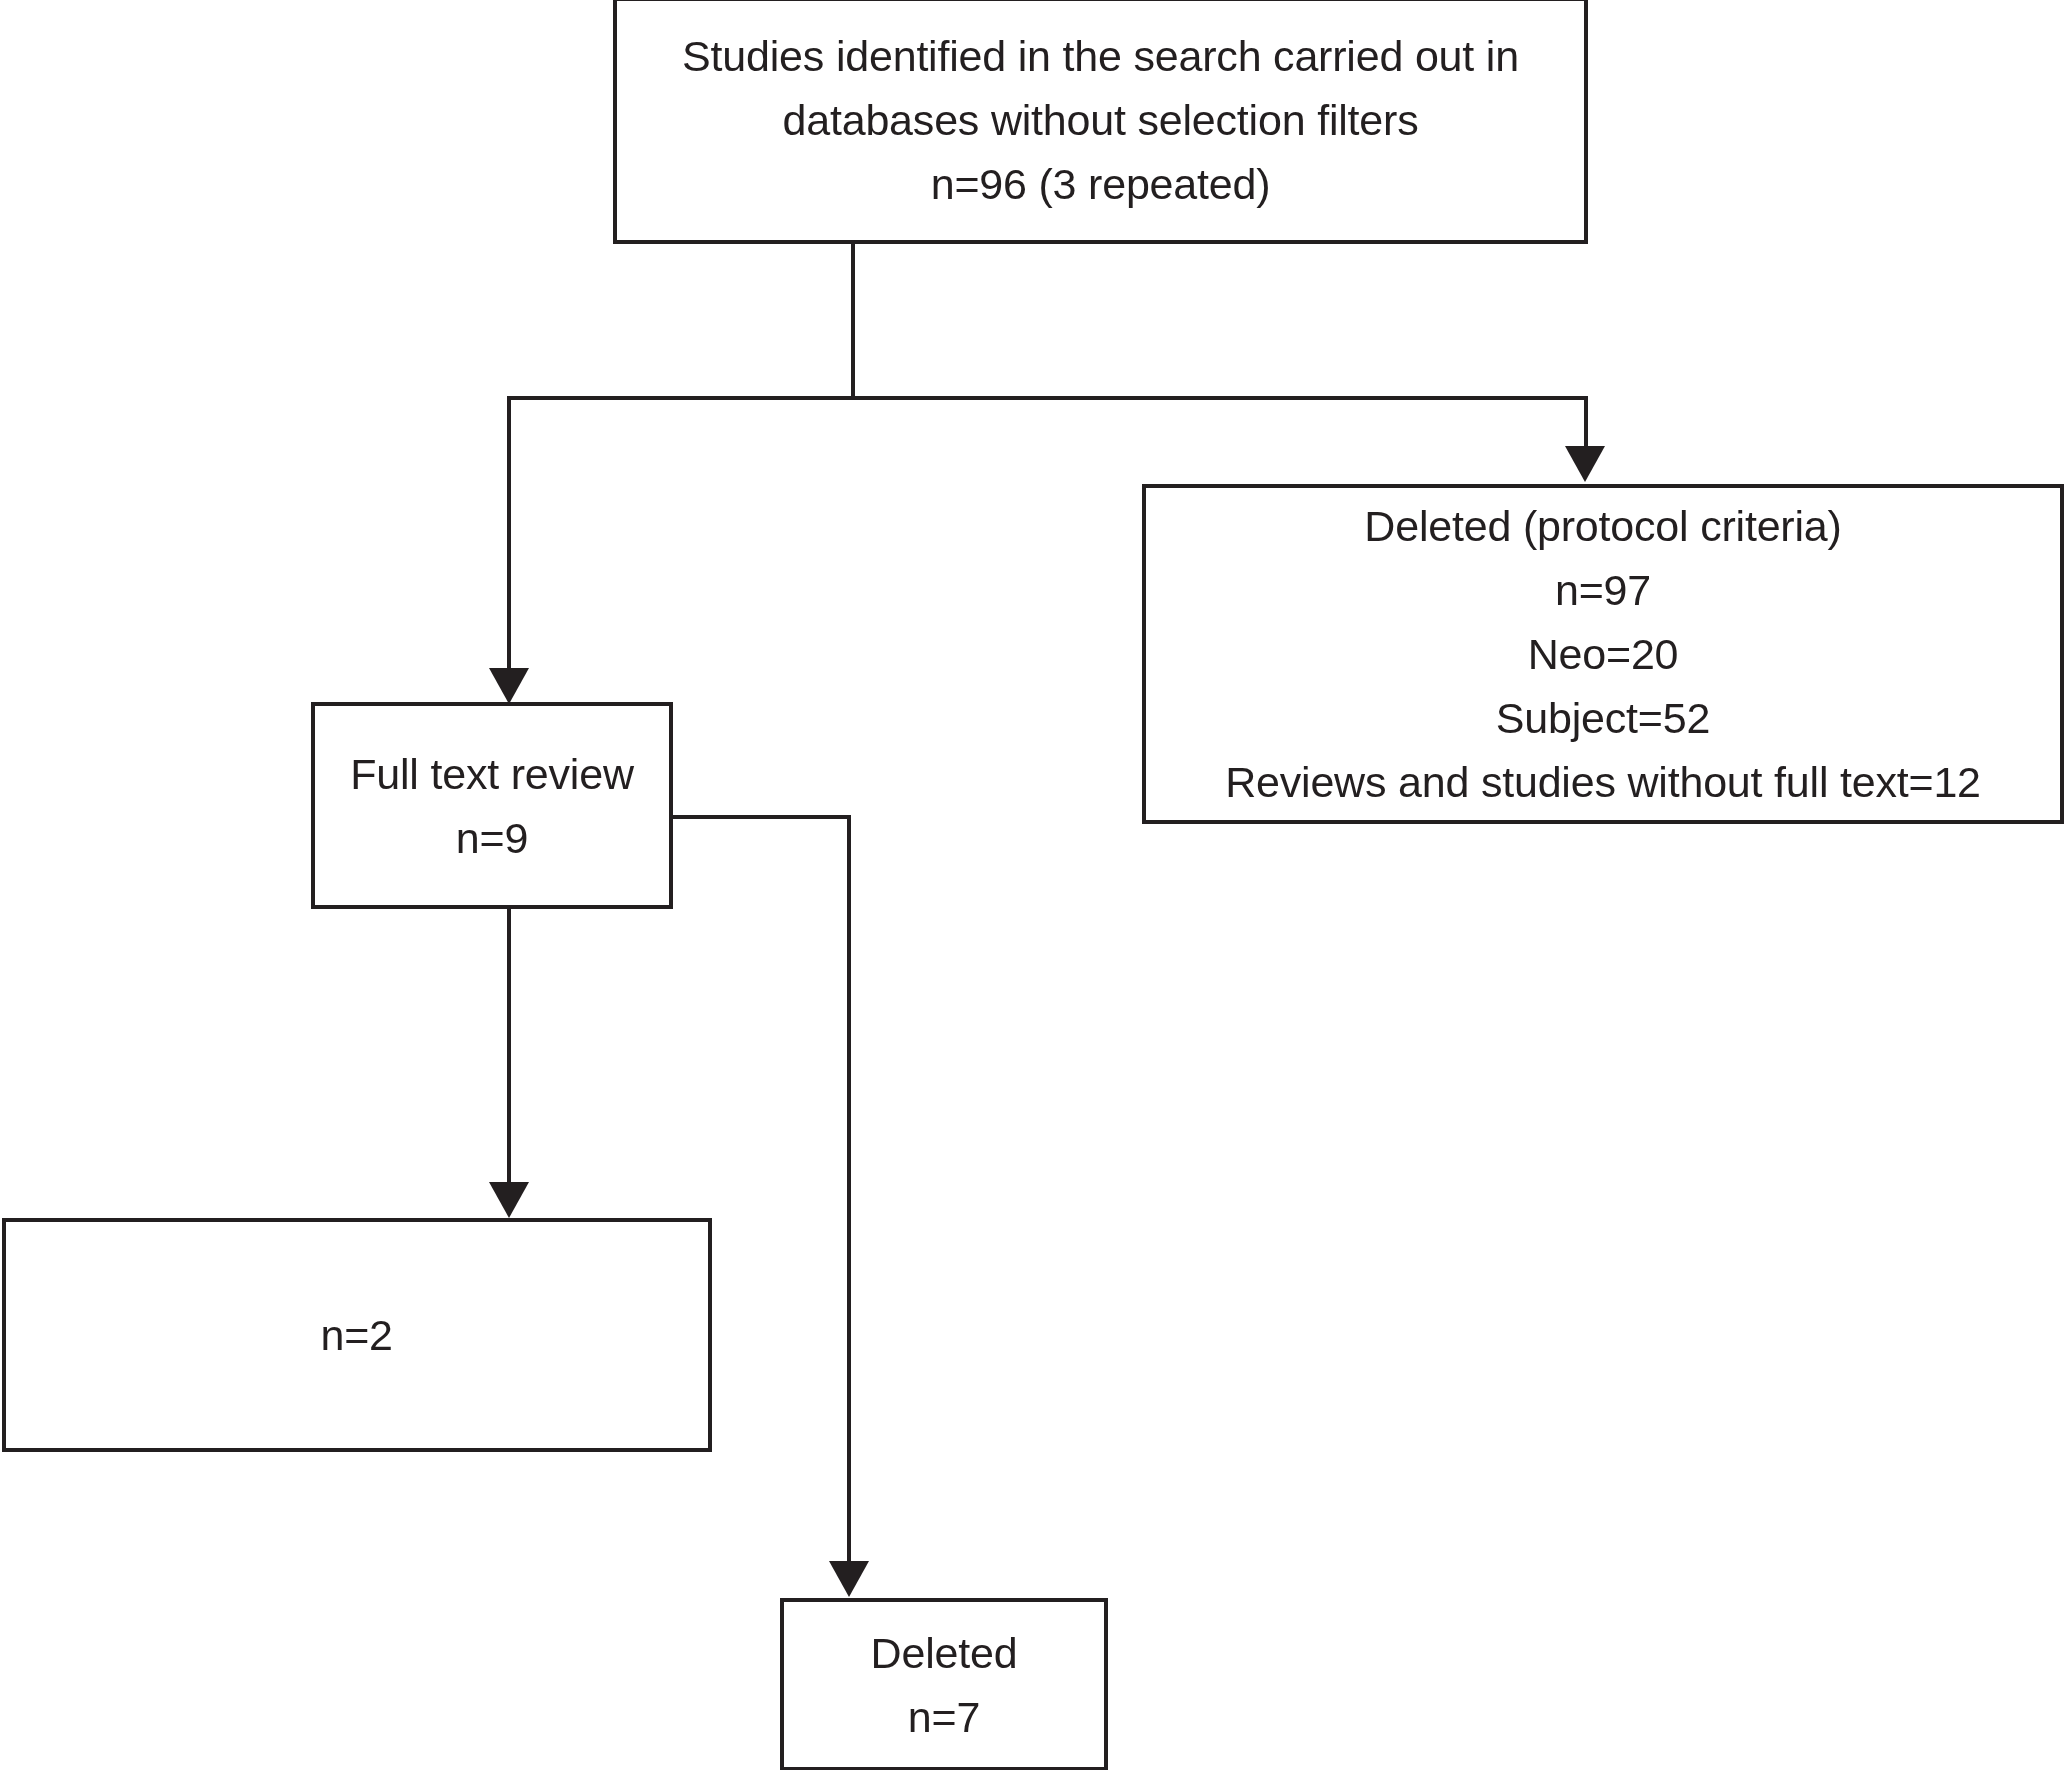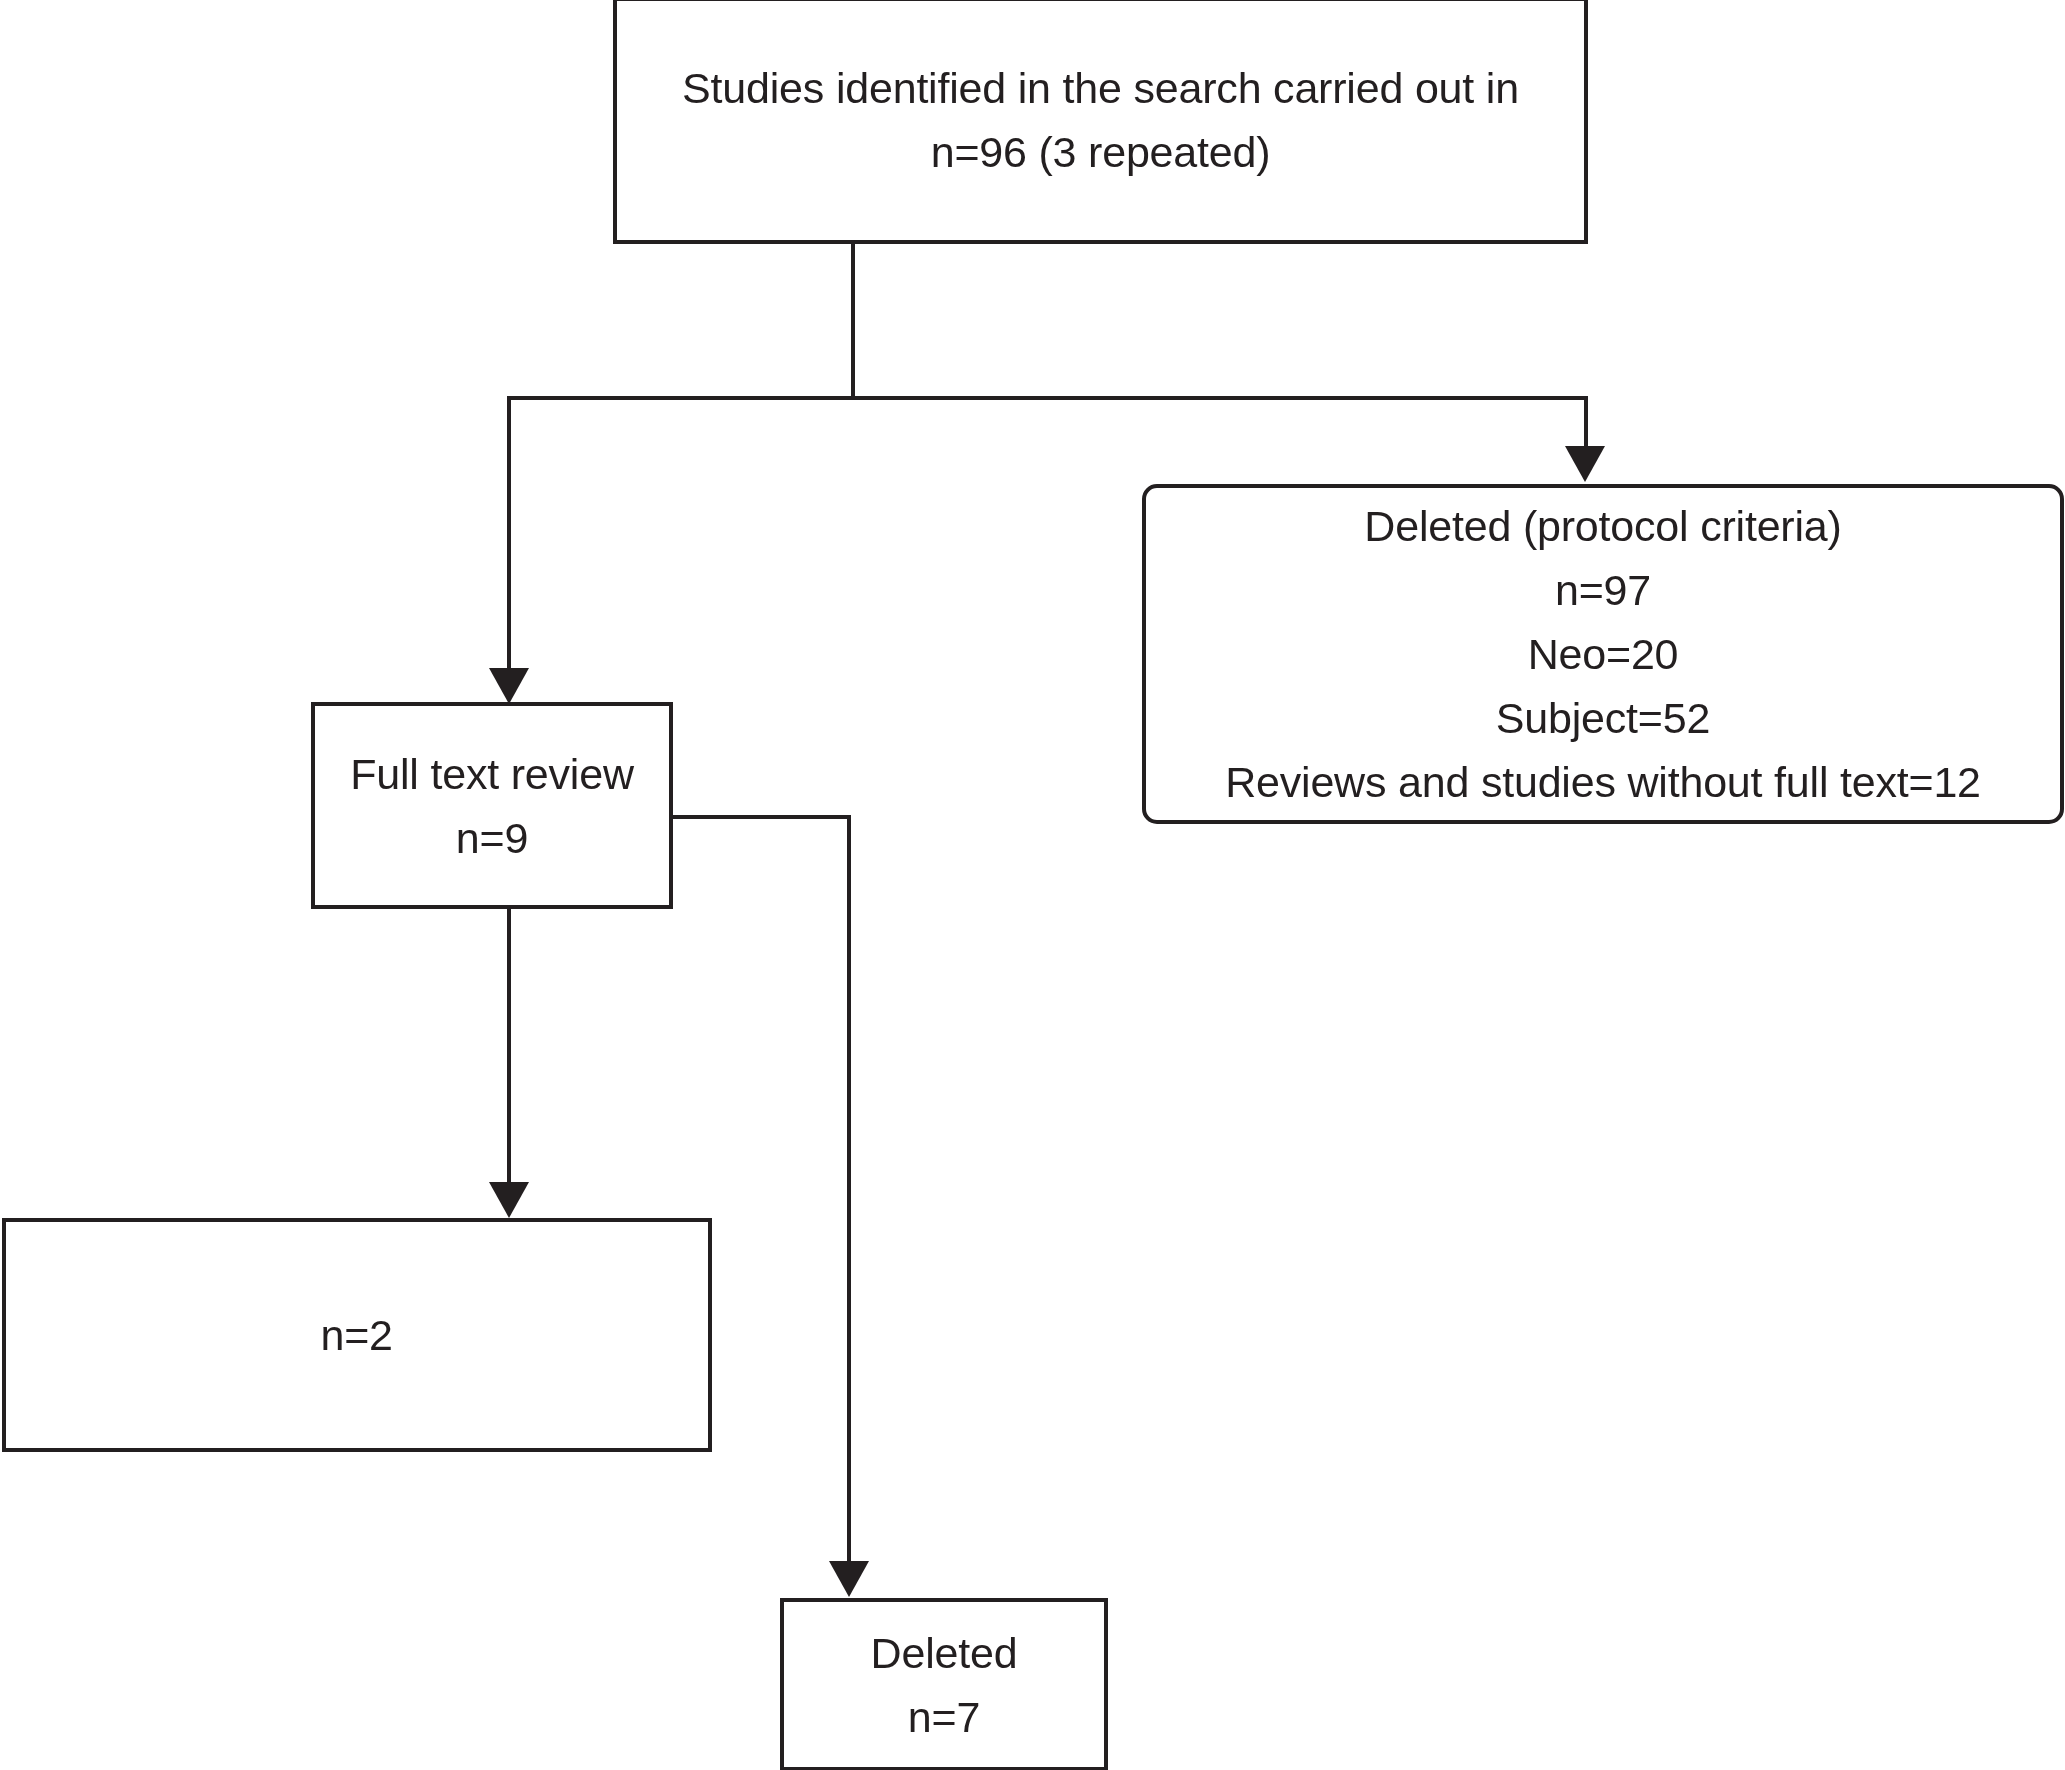--- a/index.html
+++ b/index.html
@@ -29,21 +29,21 @@
   }
   .node .line {
     font-size: 43px;
     line-height: 64px;
     white-space: nowrap;
     letter-spacing: -0.2px;
     color: #231f20;
   }
   
   #node-identified { left: 613px;  top: -3.3px;   width: 975px; height: 247px; }
-  #node-deleted    { left: 1142px; top: 484px;  width: 922px; height: 340px; border-radius: 15px; }
+  #node-deleted    { left: 1142px; top: 484px;  width: 922px; height: 340px; }
   #node-fulltext   { left: 311px;  top: 702px;  width: 362px;  height: 207px; }
   #node-excluded   { left: 1.6px;    top: 1218px; width: 710px;  height: 234px; }
   #node-included   { left: 780px;  top: 1598px; width: 328px;  height: 173px; }
 
   
   .conn {
     position: absolute;
     background: #231f20;
   }
   .conn.v { width: 4.1px; }
@@ -71,20 +71,21 @@
   #c-incl-v         { left: 847px; top: 815px;  height: 746px; }
   #c-incl-arrow     { left: 829px; top: 1561px; }
 </style>
 </head>
 <body>
 
 <div id="canvas">
 
   <div class="node" id="node-identified">
     <div class="line">Studies identified in the search carried out in</div>
+    <div class="line">databases without selection filters</div>
     <div class="line">n=96 (3 repeated)</div>
   </div>
 
   <div class="node" id="node-deleted">
     <div class="line">Deleted (protocol criteria)</div>
     <div class="line">n=97</div>
     <div class="line">Neo=20</div>
     <div class="line">Subject=52</div>
     <div class="line">Reviews and studies without full text=12</div>
   </div>

